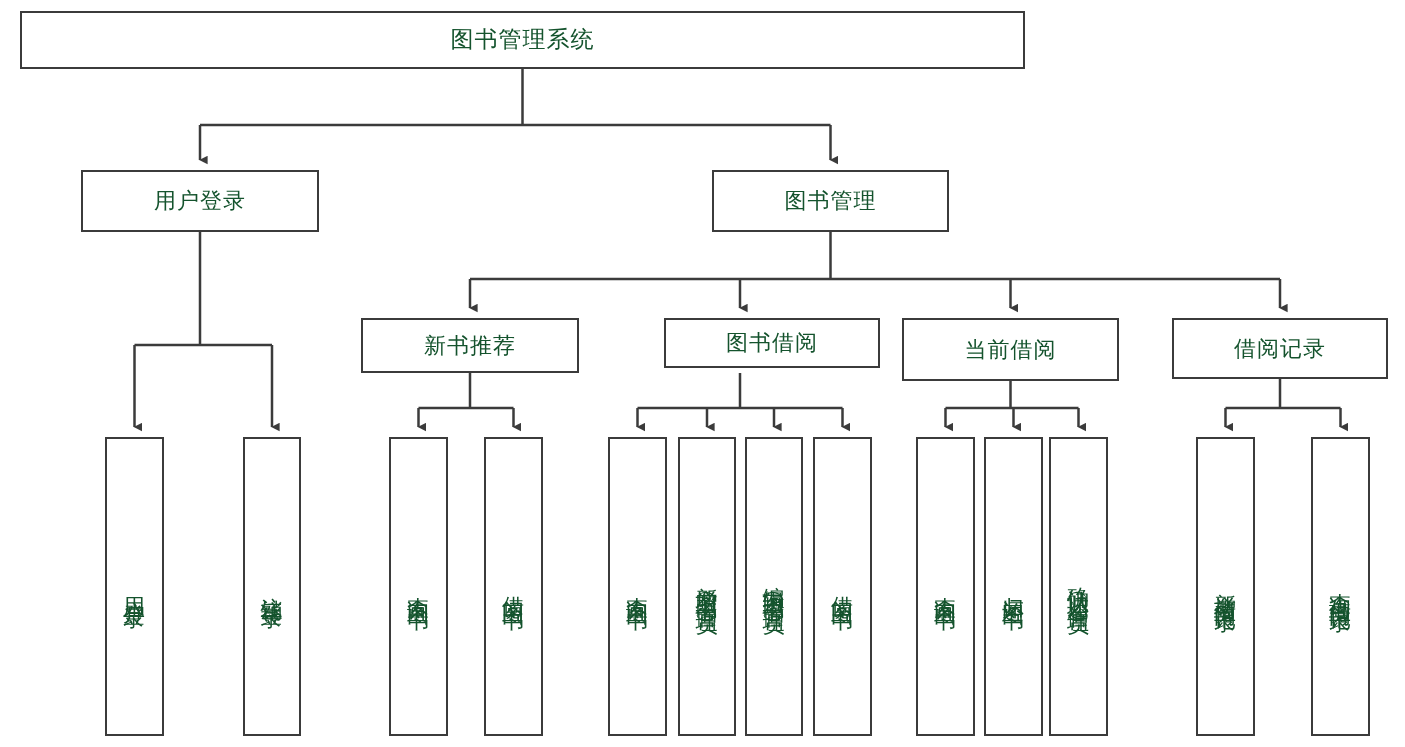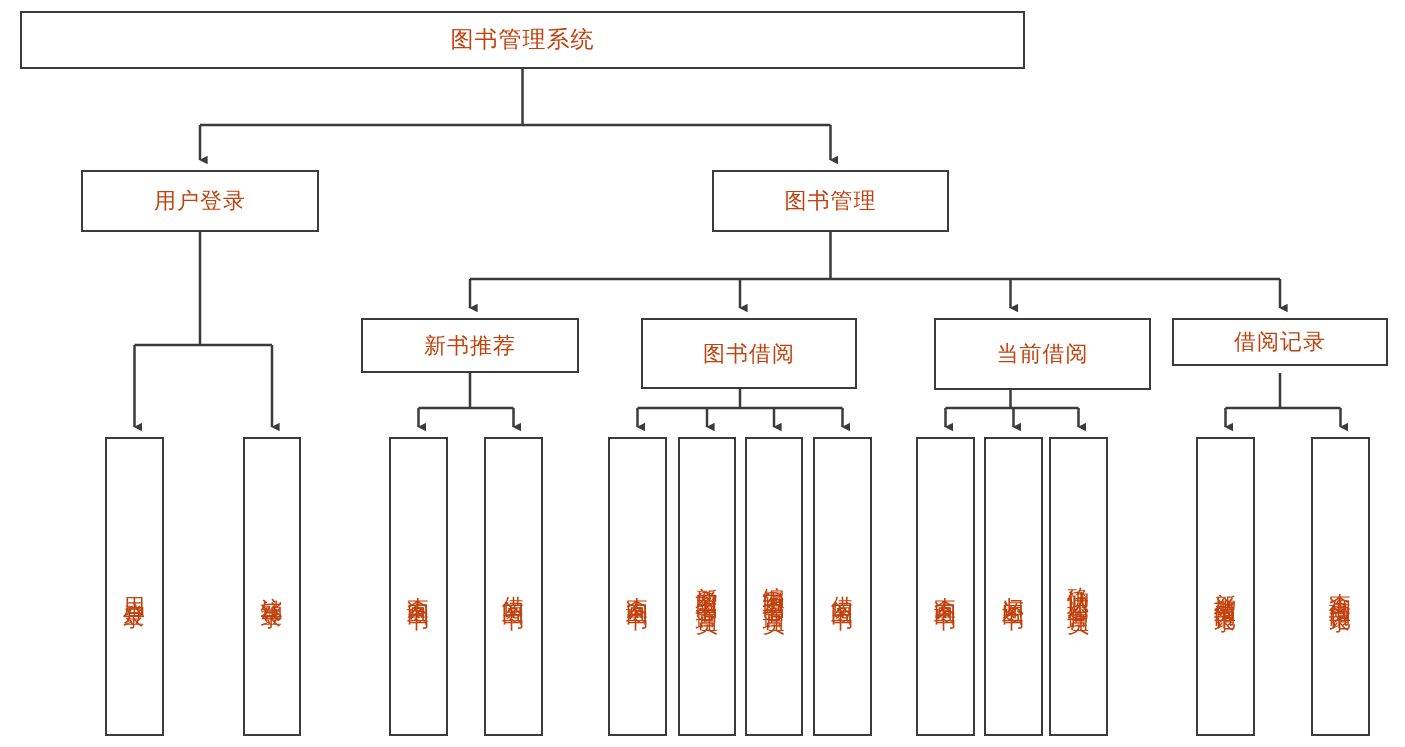--- a/index.html
+++ b/index.html
@@ -29,21 +29,21 @@
     position: absolute;
     box-sizing: border-box;
     background: #ffffff;
     border: 2.5px solid #3b3b3b;
     display: flex;
     align-items: center;
     justify-content: center;
     z-index: 2;
   }
   .node-label {
-    color: #c2410c;
+    color: #14532d;
     letter-spacing: 1px;
     line-height: 1.18;
     white-space: nowrap;
     user-select: none;
   }
   .node.horizontal .node-label {
     font-size: 22px;
   }
   .node.root .node-label {
     font-size: 23px;
@@ -119,27 +119,27 @@
       </div>
       <div class="node horizontal" style="left: 81px; top: 170px; width: 238px; height: 62px;">
         <span class="node-label">用户登录</span>
       </div>
       <div class="node horizontal" style="left: 712px; top: 170px; width: 237px; height: 62px;">
         <span class="node-label">图书管理</span>
       </div>
       <div class="node horizontal" style="left: 361px; top: 318px; width: 218px; height: 55px; text-align: right;">
         <span class="node-label">新书推荐</span>
       </div>
-      <div class="node horizontal" style="left: 641px; top: 318px; width: 216px; height: 71px;">
+      <div class="node horizontal" style="left: 664px; top: 318px; width: 216px; height: 50px;">
         <span class="node-label">图书借阅</span>
       </div>
-      <div class="node horizontal" style="left: 934px; top: 318px; width: 217px; height: 72px;">
+      <div class="node horizontal" style="left: 902px; top: 318px; width: 217px; height: 63px;">
         <span class="node-label">当前借阅</span>
       </div>
-      <div class="node horizontal" style="left: 1172px; top: 318px; width: 216px; height: 48px;">
+      <div class="node horizontal" style="left: 1172px; top: 318px; width: 216px; height: 61px;">
         <span class="node-label">借阅记录</span>
       </div>
       <div class="node vertical" style="left: 105px; top: 437px; width: 59px; height: 299px;">
         <span class="node-label">用户登录</span>
       </div>
       <div class="node vertical" style="left: 243px; top: 437px; width: 58px; height: 299px;">
         <span class="node-label">注销登录</span>
       </div>
       <div class="node vertical" style="left: 389px; top: 437px; width: 59px; height: 299px;">
         <span class="node-label">查询图书</span>

